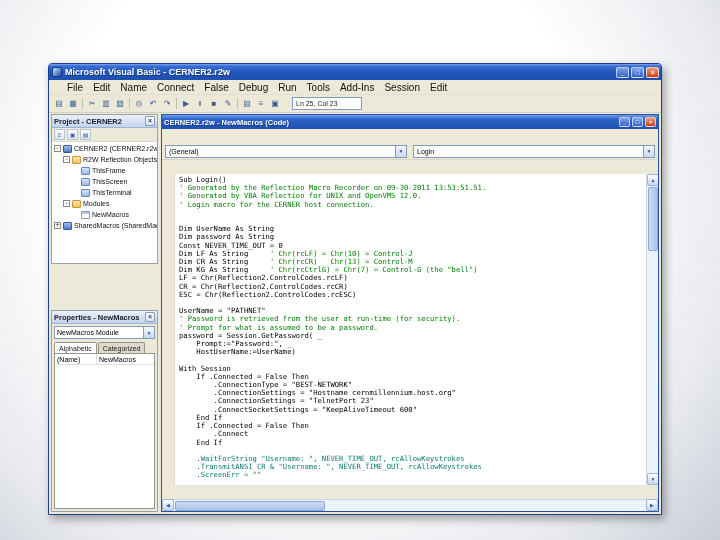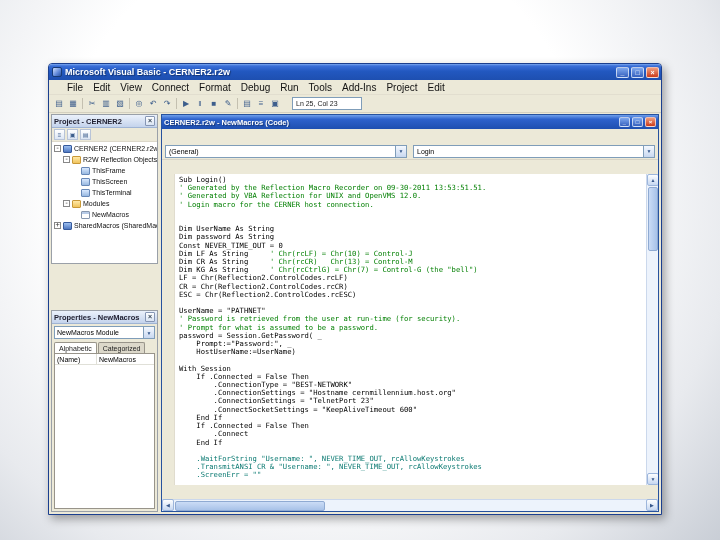--- a/index.html
+++ b/index.html
@@ -124,28 +124,28 @@
       <span class="win-buttons">
         <span class="wb min">_</span>
         <span class="wb max">□</span>
         <span class="wb close">×</span>
       </span>
     </div>
 
     <div class="menubar">
         <span class="menu-item">File</span>
         <span class="menu-item">Edit</span>
-        <span class="menu-item">View</span>
+        <span class="menu-item">Name</span>
         <span class="menu-item">Connect</span>
-        <span class="menu-item">Format</span>
+        <span class="menu-item">False</span>
         <span class="menu-item">Debug</span>
         <span class="menu-item">Run</span>
         <span class="menu-item">Tools</span>
         <span class="menu-item">Add-Ins</span>
-        <span class="menu-item">Project</span>
+        <span class="menu-item">Session</span>
         <span class="menu-item">Edit</span>
       </div>
 
     <div class="toolbar">
       <span class="tb-strip">
           <span class="tb-icon">▤</span>
           <span class="tb-icon">▦</span>
           <span class="tb-sep"></span>
           <span class="tb-icon">✂</span>
           <span class="tb-icon">▥</span>

